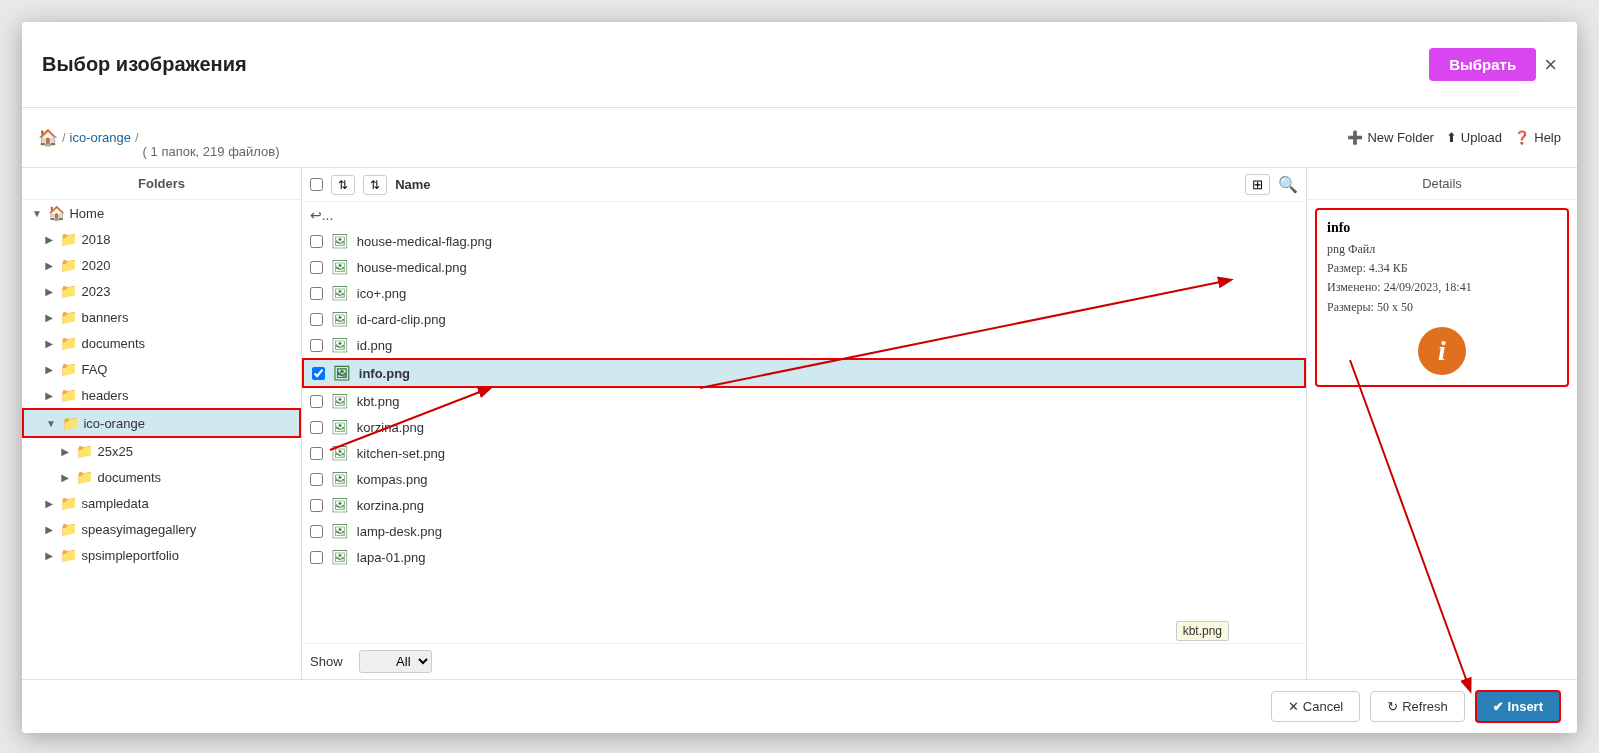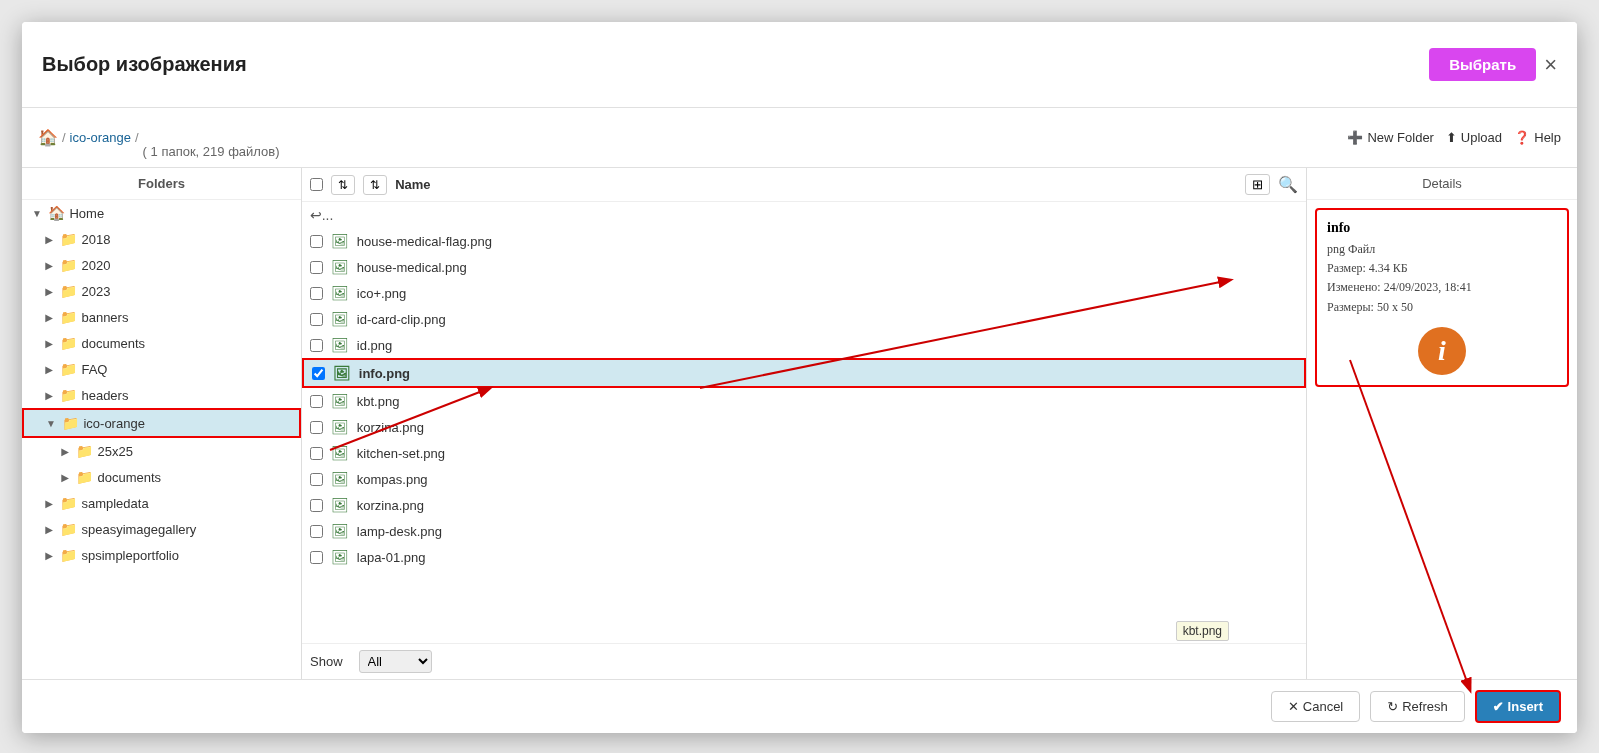--- a/index.html
+++ b/index.html
@@ -219,20 +219,21 @@
       align-items: center;
       gap: 16px;
       font-size: 13px;
       color: #333;
     }
     .file-panel-footer select {
       border: 1px solid #ccc;
       border-radius: 3px;
       padding: 2px 4px;
       font-size: 13px;
+      text-align: right;
     }
 
     
     .details-panel {
       width: 270px;
       display: flex;
       flex-direction: column;
       background: #fff;
       position: relative;
     }

